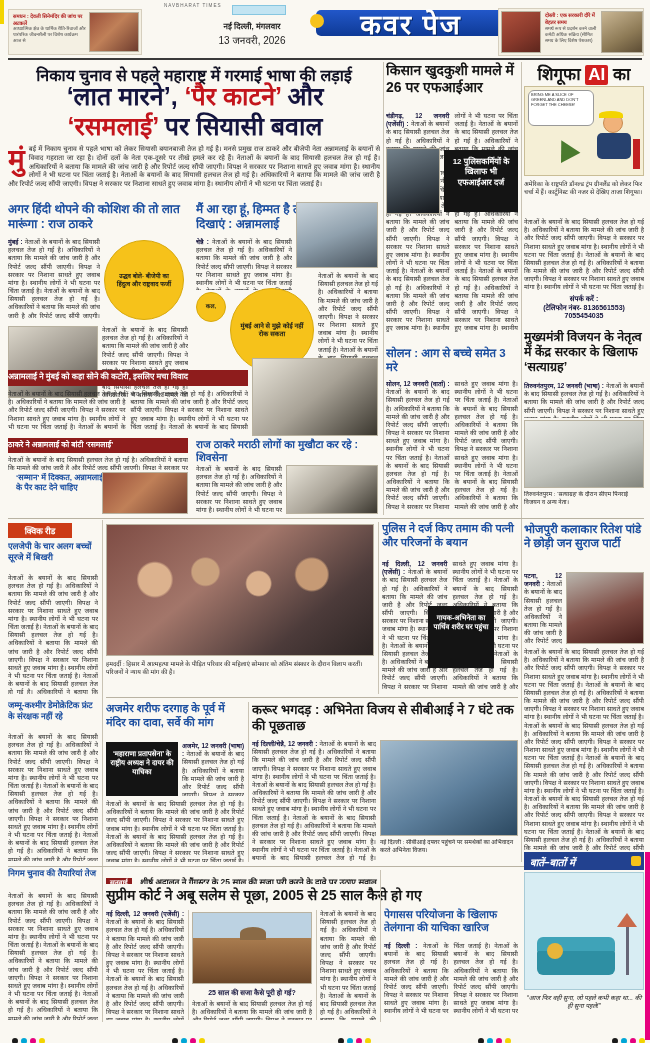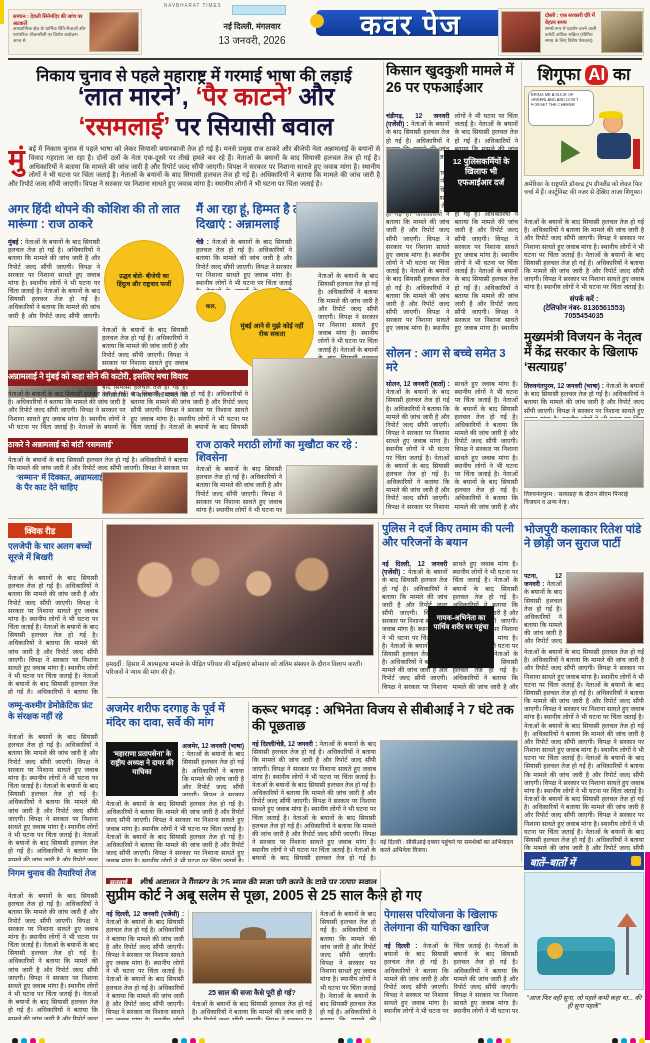--- a/index.html
+++ b/index.html
@@ -39,21 +39,21 @@
   .ph-vijay{background:linear-gradient(150deg,#a2bacc,#5d7f9c 55%,#2c4961)}
   .ph-court{background:linear-gradient(#bcd2e2 0 36%,#a97c4f 36%,#8a5f3a 72%,#6b4729)}
   .ph-court::after{content:"";position:absolute;left:40%;top:20%;width:22%;height:18%;background:#8a6a46;border-radius:50% 50% 0 0}
   .ph-cartoon{background:#f5efd6;border:1px solid #c9bd96}
   .bubble{position:absolute;background:#f6c21a;border-radius:50%;display:flex;align-items:center;justify-content:center;
     text-align:center;color:#20201a;font-weight:bold;line-height:1.22;padding:7px;border:1px solid #d8a90c;overflow:hidden}
   .masthead{background:linear-gradient(#2257c9,#0e3a96);border-radius:5px;display:flex;align-items:center;justify-content:center;
     color:#fff;font-weight:bold;font-size:27px;letter-spacing:2px;text-shadow:1px 1px 0 #08265e}
   .masthead::before{content:"";position:absolute;left:-6px;top:4px;width:14px;height:14px;background:#f6c21a;border-radius:50%}
   .masthead::after{content:"";position:absolute;right:-6px;bottom:4px;width:14px;height:14px;background:#f6c21a;border-radius:50%}
-  .ai-box{display:inline-block;background:#d21f1f;color:#fff;font-weight:bold;padding:0 3px;border-radius:8px}
+  .ai-box{display:inline-block;background:#d21f1f;color:#fff;font-weight:bold;padding:0 3px;border-radius:2px}
   .qr-head{background:#cc3b16;color:#fff;font-weight:bold;font-size:8.5px;text-align:center;padding:2px 0}
   .bb-head{background:#22418f;color:#fff;font-weight:bold;font-style:italic;font-size:10px;padding:3px 6px}
   .bb-head::after{content:"";position:absolute;right:3px;top:4px;width:10px;height:10px;background:#f6c21a;border-radius:2px}
   .dot{display:inline-block;width:6px;height:6px;border-radius:50%;margin-right:3px}
   .dk{background:#1a1a1a}.dc{background:#00a6d6}.dm{background:#e6007e}.dy{background:#f3d400}
   .contact{font-weight:bold;text-align:center;color:#13133c}
   .promo{border:1px solid #d6cfbe;background:#f4f0e3}
   .promo-title{font-size:5.2px;font-weight:bold;color:#b01c1c;line-height:1.25}
   .promo-sub{font-size:4.6px;color:#444;line-height:1.3}
 </style>
@@ -83,21 +83,21 @@
     <div class="photo ph-crowd2" style="left:2px;top:2px;width:40px;height:42px"></div>
     <div class="abs promo-title" style="left:46px;top:3px;width:54px">दोस्ती : एक सरकारी दौरे में बेहतर समय</div>
     <div class="abs promo-sub" style="left:46px;top:17px;width:54px;height:27px;overflow:hidden">समर्थ रूप से प्रदर्शन करने वाली कमेटी अधिक सक्रिय (सीमित समय के लिए विशेष पेशकश)</div>
     <div class="photo ph-small2" style="left:102px;top:2px;width:42px;height:42px"></div>
   </div>
 
   <div class="hline" style="left:8px;top:58px;width:634px;height:2px;background:#3a3a3a"></div>
 
   <div class="abs kicker" style="left:8px;top:64px;width:372px;font-size:16px">निकाय चुनाव से पहले महाराष्ट्र में गरमाई भाषा की लड़ाई</div>
 
-  <div class="abs headline" style="left:20px;top:82px;width:372px;font-size:25px">
+  <div class="abs headline" style="left:9px;top:82px;width:372px;font-size:25px">
     <div><span>‘लात मारने’, </span><span class="hl-red">‘पैर काटने’</span><span> और</span></div>
     <div><span class="hl-red">‘रसमलाई’</span><span> पर सियासी बवाल</span></div>
   </div>
 
   <div class="abs body-txt" style="left:8px;top:145px;width:372px;height:52px;font-size:6.8px">
     <span style="float:left;font-size:28px;line-height:0.9;font-weight:bold;color:#c3151c;margin:2px 4px 0 0">मुं</span>
     <span>बई में निकाय चुनाव से पहले भाषा को लेकर सियासी बयानबाजी तेज हो गई है। मनसे प्रमुख राज ठाकरे और बीजेपी नेता अन्नामलाई के बयानों से विवाद गहराता जा रहा है। दोनों दलों के नेता एक-दूसरे पर तीखे हमले कर रहे हैं।</span>
     <span>नेताओं के बयानों के बाद सियासी हलचल तेज हो गई है। अधिकारियों ने बताया कि मामले की जांच जारी है और रिपोर्ट जल्द सौंपी जाएगी। विपक्ष ने सरकार पर निशाना साधते हुए जवाब मांगा है। स्थानीय लोगों ने भी घटना पर चिंता जताई है। नेताओं के बयानों के बाद सियासी हलचल तेज हो गई है। अधिकारियों ने बताया कि मामले की जांच जारी है और रिपोर्ट जल्द सौंपी जाएगी। विपक्ष ने सरकार पर निशाना साधते हुए जवाब मांगा है। स्थानीय लोगों ने भी घटना पर चिंता जताई है।</span>
   </div>
 

